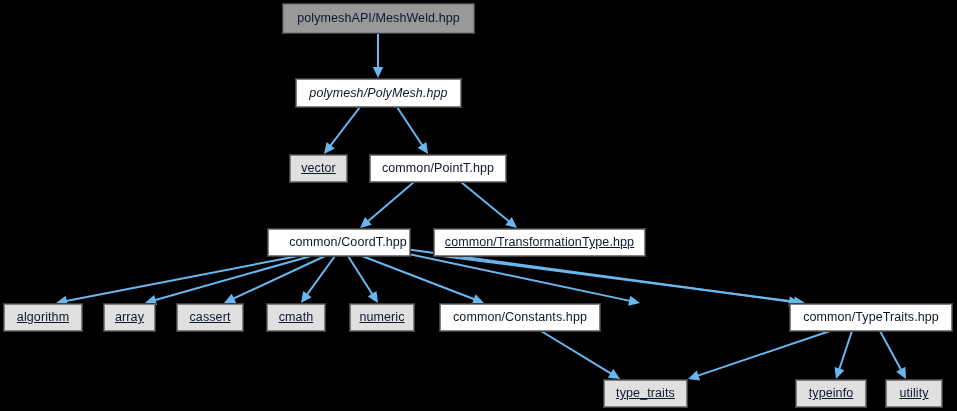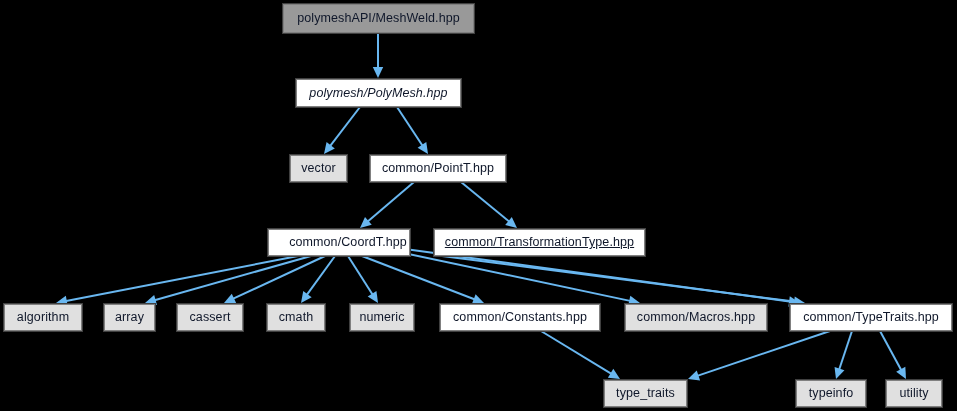--- a/index.html
+++ b/index.html
@@ -29,21 +29,21 @@
     display: flex;
     align-items: center;
     justify-content: center;
     font-size: 12.5px;
     color: #0f172a;
     line-height: 1;
     white-space: nowrap;
     letter-spacing: 0.1px;
   }
   .node.fill-white { background: #ffffff; }
-  .node.fill-gray  { background: #e0e0e0; }
+  .node.fill-gray  { background: #e0e0e0; text-decoration: underline; }
   .node.fill-root  { background: #999999; }
   .node-label {
     pointer-events: none;
     padding: 0 4px;
   }
 </style>
 </head>
 <body>
 
 <div id="graph">
@@ -114,23 +114,20 @@
     </div>
     <div class="node fill-gray" style="left: 267px; top: 304px; width: 58px; height: 27px;">
       <span class="node-label">cmath</span>
     </div>
     <div class="node fill-gray" style="left: 350px; top: 304px; width: 64px; height: 27px;">
       <span class="node-label">numeric</span>
     </div>
     <div class="node fill-white" style="left: 440px; top: 304px; width: 160px; height: 27px;">
       <span class="node-label">common/Constants.hpp</span>
     </div>
-    <div class="node fill-gray" style="left: 625px; top: 304px; width: 142px; height: 27px;">
-      <span class="node-label">common/Macros.hpp</span>
-    </div>
     <div class="node fill-white" style="left: 790px; top: 304px; width: 162px; height: 27px;">
       <span class="node-label">common/TypeTraits.hpp</span>
     </div>
     <div class="node fill-gray" style="left: 604px; top: 380px; width: 83px; height: 27px;">
       <span class="node-label">type_traits</span>
     </div>
     <div class="node fill-gray" style="left: 796px; top: 380px; width: 70px; height: 27px;">
       <span class="node-label">typeinfo</span>
     </div>
     <div class="node fill-gray" style="left: 886px; top: 380px; width: 56px; height: 27px;">

